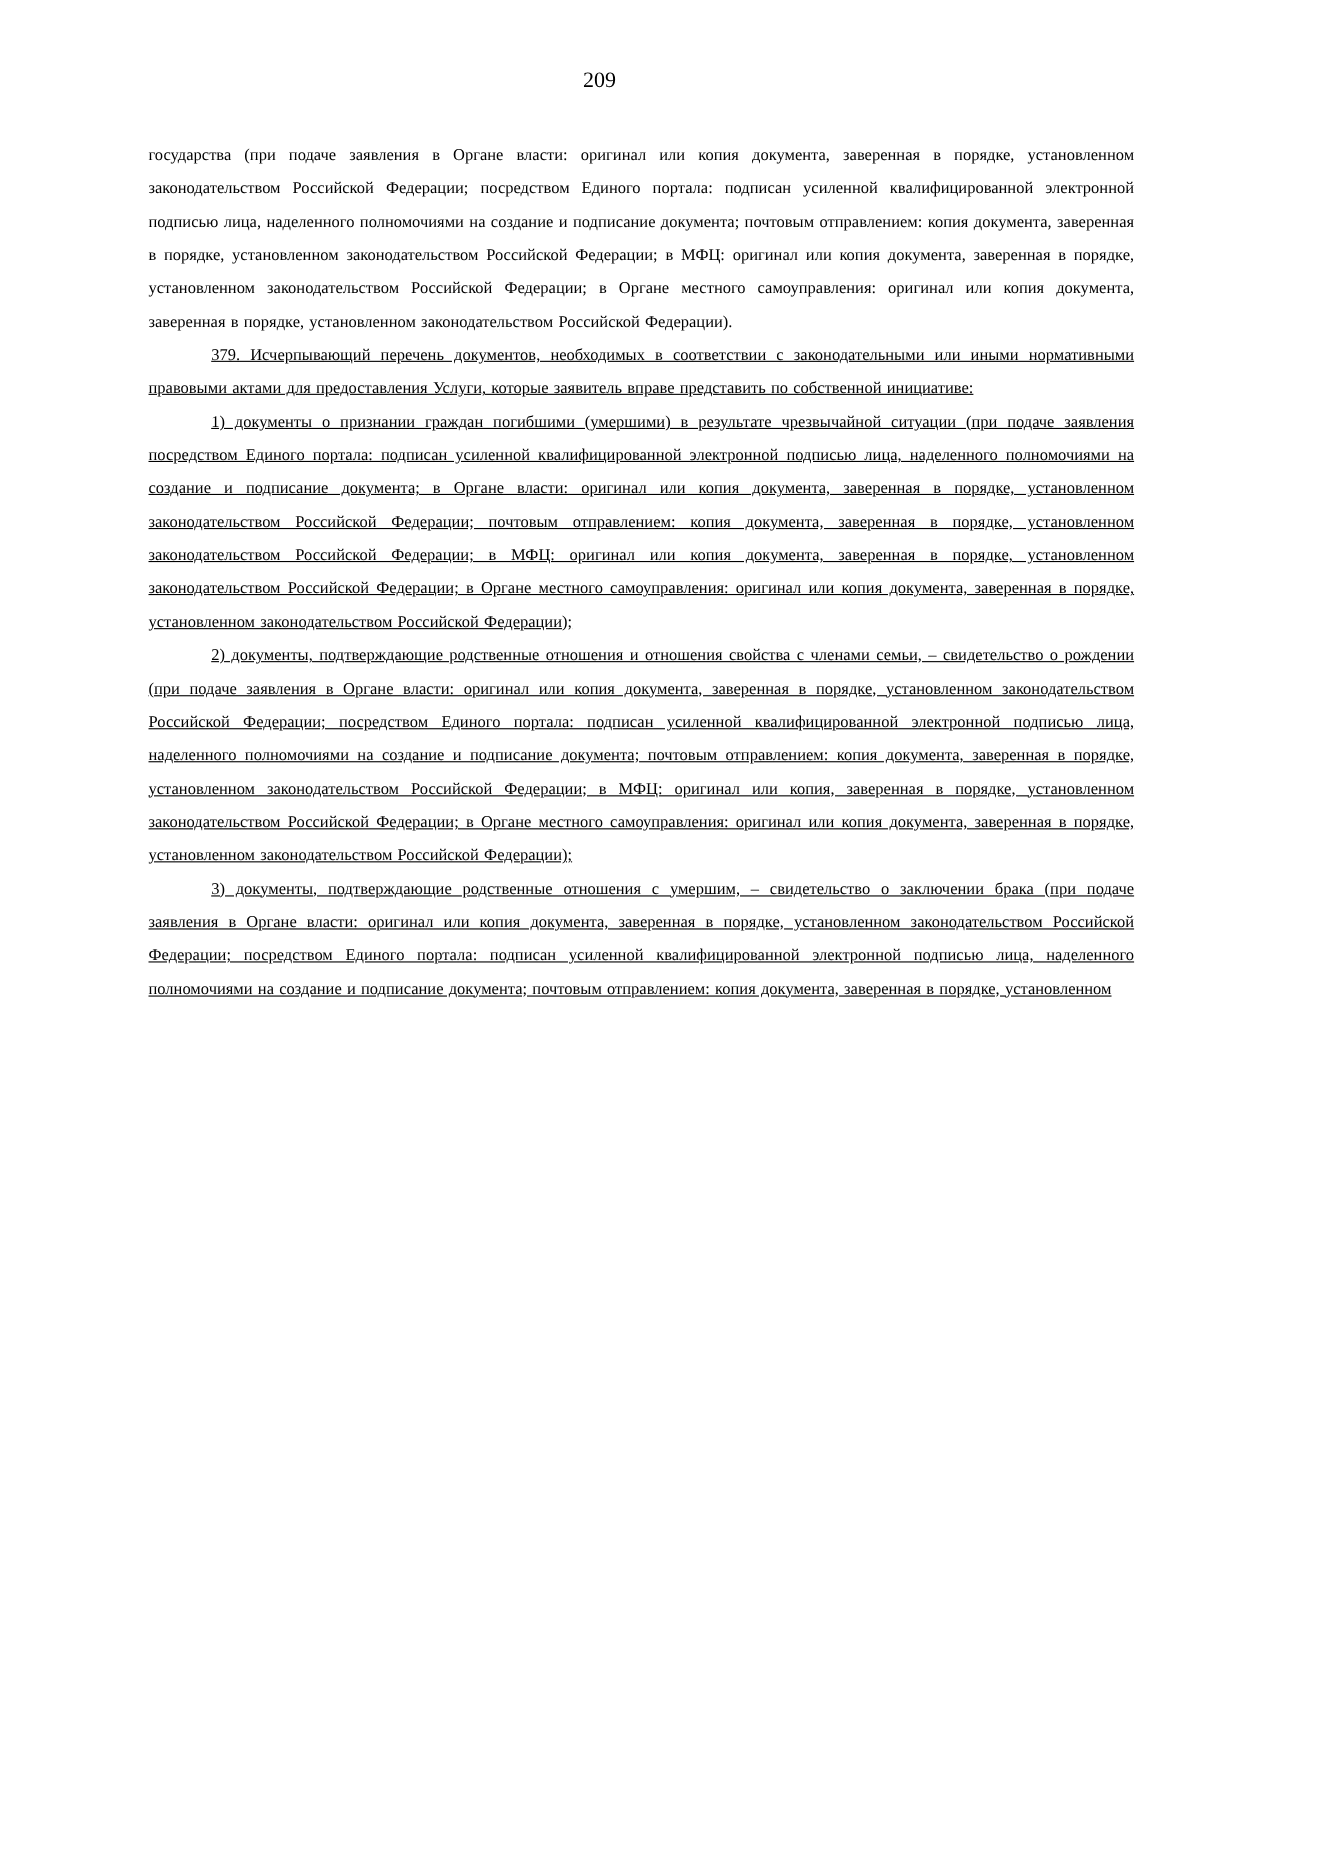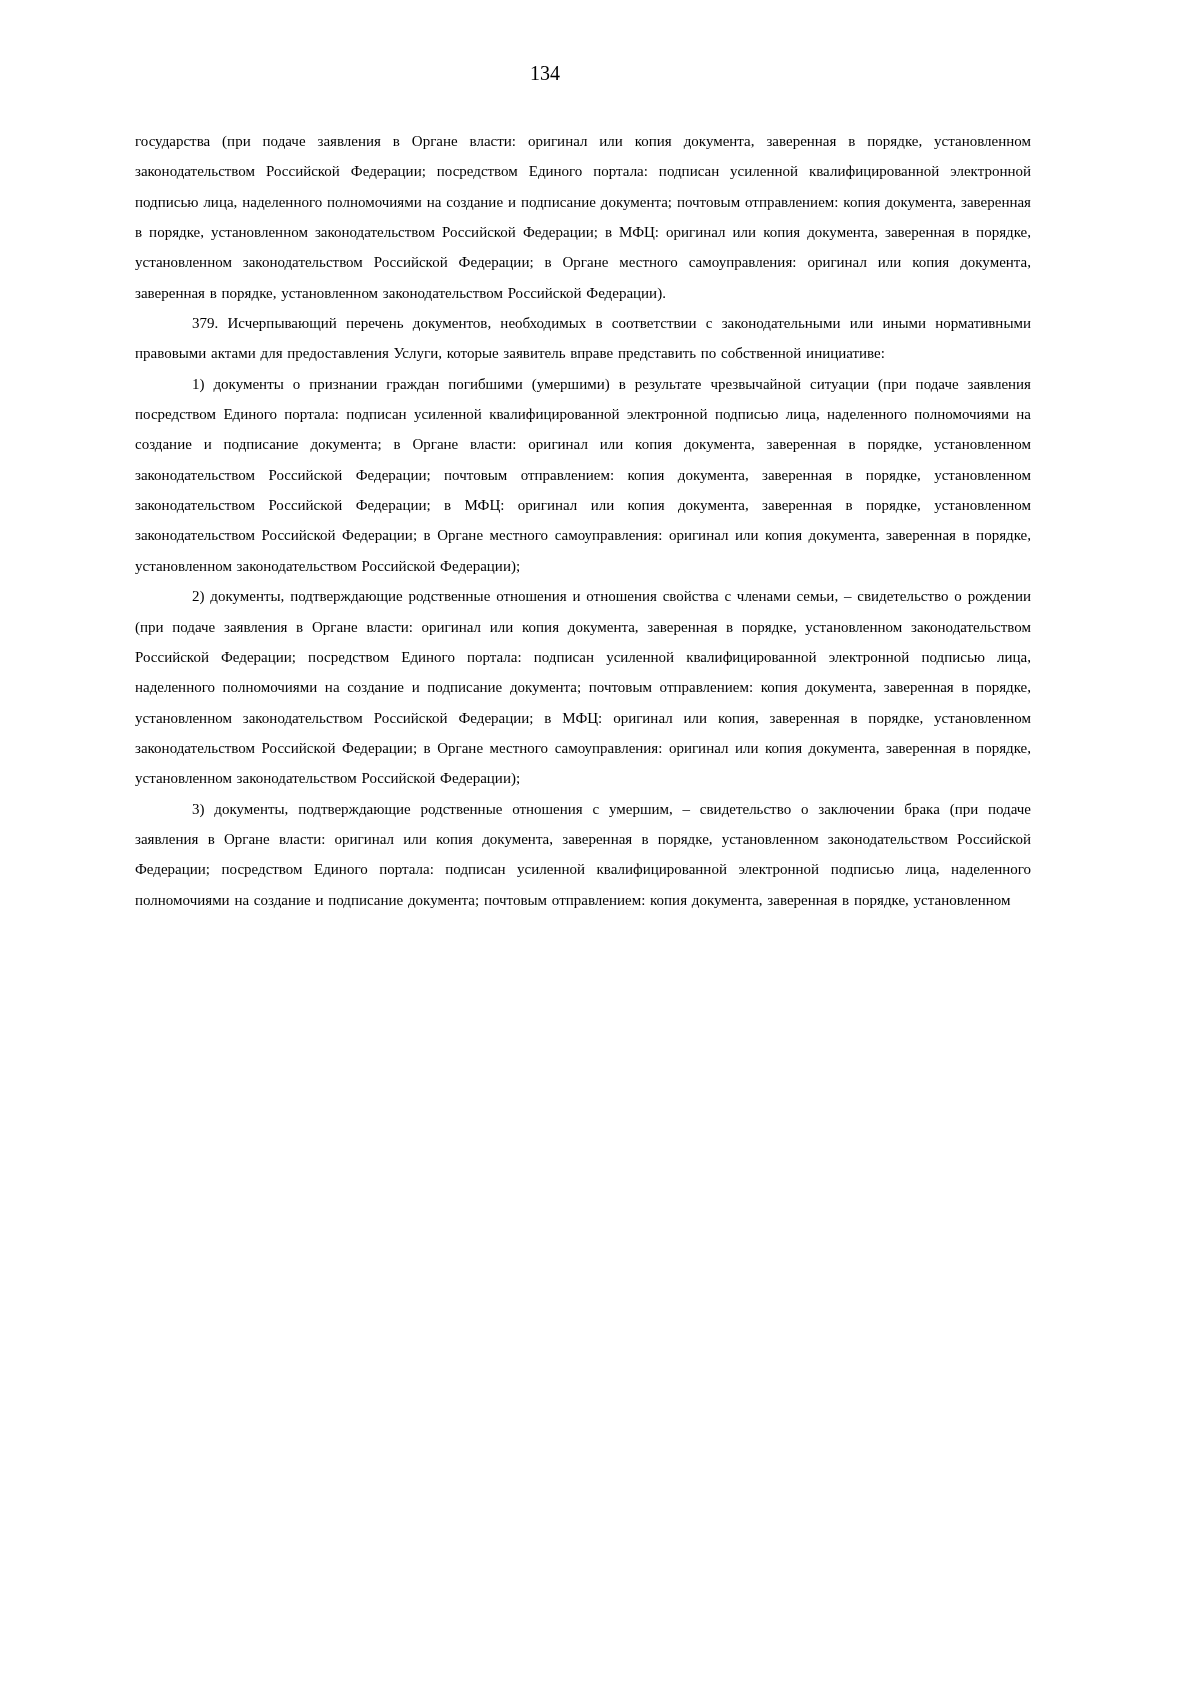--- a/index.html
+++ b/index.html
@@ -36,27 +36,28 @@
     text-align: justify;
     color: #000000;
     word-spacing: 1px;
   }
   .content p {
     margin: 0;
     padding: 0;
   }
   .content p.indent {
     text-indent: 57px;
+    text-decoration: underline;
   }
 </style>
 </head>
 <body>
 
 <div class="page">
-  <div class="page-number">134</div>
+  <div class="page-number">209</div>
 
   <div class="content">
     <p>государства (при подаче заявления в Органе власти: оригинал или копия документа, заверенная в порядке, установленном законодательством Российской Федерации; посредством Единого портала: подписан усиленной квалифицированной электронной подписью лица, наделенного полномочиями на создание и подписание документа; почтовым отправлением: копия документа, заверенная в порядке, установленном законодательством Российской Федерации; в МФЦ: оригинал или копия документа, заверенная в порядке, установленном законодательством Российской Федерации; в Органе местного самоуправления: оригинал или копия документа, заверенная в порядке, установленном законодательством Российской Федерации).</p>
     <p class="indent">379. Исчерпывающий перечень документов, необходимых в соответствии с законодательными или иными нормативными правовыми актами для предоставления Услуги, которые заявитель вправе представить по собственной инициативе:</p>
     <p class="indent">1) документы о признании граждан погибшими (умершими) в результате чрезвычайной ситуации (при подаче заявления посредством Единого портала: подписан усиленной квалифицированной электронной подписью лица, наделенного полномочиями на создание и подписание документа; в Органе власти: оригинал или копия документа, заверенная в порядке, установленном законодательством Российской Федерации; почтовым отправлением: копия документа, заверенная в порядке, установленном законодательством Российской Федерации; в МФЦ: оригинал или копия документа, заверенная в порядке, установленном законодательством Российской Федерации; в Органе местного самоуправления: оригинал или копия документа, заверенная в порядке, установленном законодательством Российской Федерации);</p>
     <p class="indent">2) документы, подтверждающие родственные отношения и отношения свойства с членами семьи, – свидетельство о рождении (при подаче заявления в Органе власти: оригинал или копия документа, заверенная в порядке, установленном законодательством Российской Федерации; посредством Единого портала: подписан усиленной квалифицированной электронной подписью лица, наделенного полномочиями на создание и подписание документа; почтовым отправлением: копия документа, заверенная в порядке, установленном законодательством Российской Федерации; в МФЦ: оригинал или копия, заверенная в порядке, установленном законодательством Российской Федерации; в Органе местного самоуправления: оригинал или копия документа, заверенная в порядке, установленном законодательством Российской Федерации);</p>
     <p class="indent">3) документы, подтверждающие родственные отношения с умершим, – свидетельство о заключении брака (при подаче заявления в Органе власти: оригинал или копия документа, заверенная в порядке, установленном законодательством Российской Федерации; посредством Единого портала: подписан усиленной квалифицированной электронной подписью лица, наделенного полномочиями на создание и подписание документа; почтовым отправлением: копия документа, заверенная в порядке, установленном</p>
   </div>
 </div>
 

